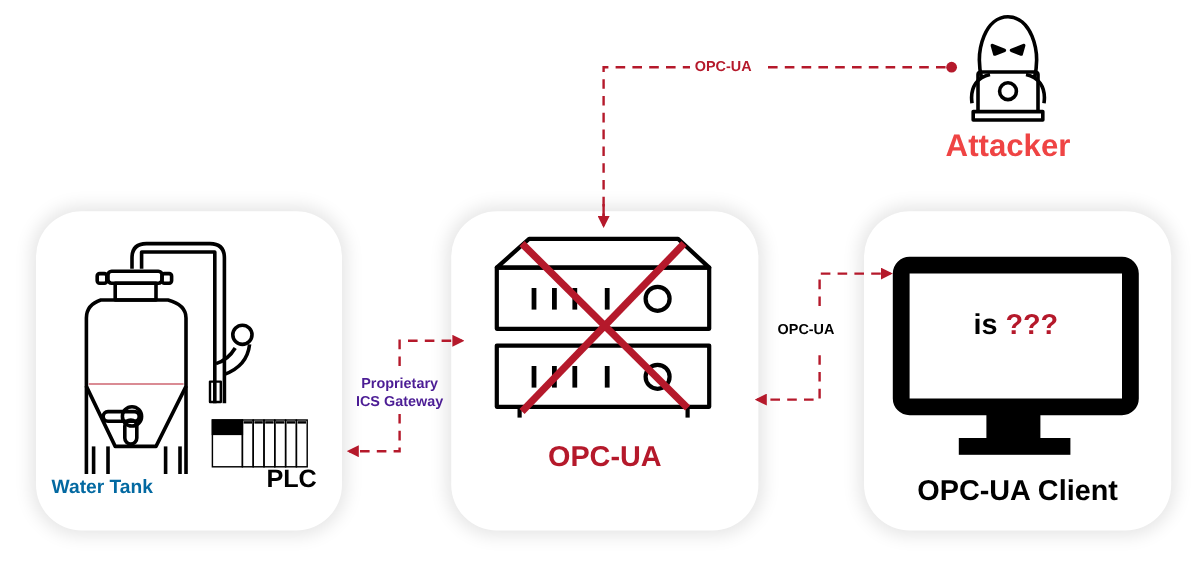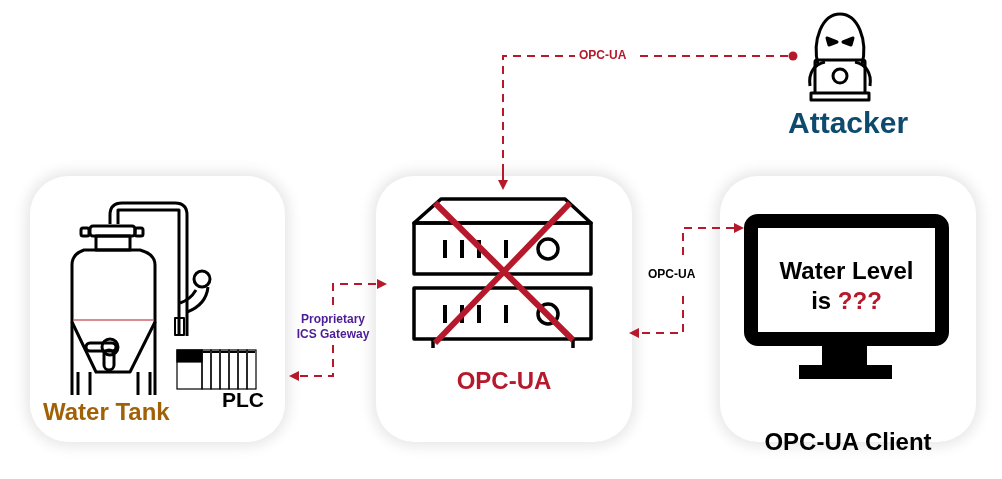--- a/index.html
+++ b/index.html
@@ -119,39 +119,38 @@
     <line x1="570" y1="203" x2="435" y2="343"></line>
   </g>
 
   <g>
     <rect x="751" y="221" width="191" height="118" rx="7" fill="none" stroke="#000" stroke-width="14"></rect>
     <rect x="822" y="345" width="45" height="20" fill="#000"></rect>
     <rect x="799" y="365" width="93" height="14" fill="#000"></rect>
   </g>
 </svg>
 
-<div class="lbl" style="left:788px; top:106px; font-size:30px; color:#0c4a6e;">Attacker</div>
+<div class="lbl" style="left:788px; top:106px; font-size:26px; color:#ef4444;">Attacker</div>
 
 <div class="lbl" style="left:579px; top:48px; font-size:12px; color:#b5192b;">OPC-UA</div>
 
 <div class="lbl" style="left:292px; top:312px; font-size:12px; color:#4c1d95; text-align:center; line-height:15px; width:82px;">
   <div>Proprietary</div>
   <div>ICS Gateway</div>
 </div>
 
 <div class="lbl" style="left:648px; top:267px; font-size:12px; color:#000;">OPC-UA</div>
 
-<div class="lbl" style="left:43px; top:398px; font-size:24px; color:#a16207;">Water Tank</div>
+<div class="lbl" style="left:43px; top:398px; font-size:16px; color:#0369a1;">Water Tank</div>
 <div class="lbl" style="left:222px; top:388px; font-size:21px; color:#000;">PLC</div>
 
 <div class="lbl" style="left:376px; top:366px; width:256px; text-align:center; font-size:24px; line-height:30px; color:#b5192b;">
   <div>OPC-UA</div>
 </div>
 
 <div class="lbl" style="left:758px; top:256px; width:177px; text-align:center; font-size:24px; line-height:30px; color:#000;">
-  <div>Water Level</div>
   <div>
     <span>is</span>
     <span style="color:#b5192b;">???</span>
   </div>
 </div>
 
-<div class="lbl" style="left:720px; top:396px; width:256px; text-align:center; font-size:24px; color:#000;margin-top:32px;">OPC-UA Client</div>
+<div class="lbl" style="left:720px; top:396px; width:256px; text-align:center; font-size:24px; color:#000;">OPC-UA Client</div>
 
 </body></html>

